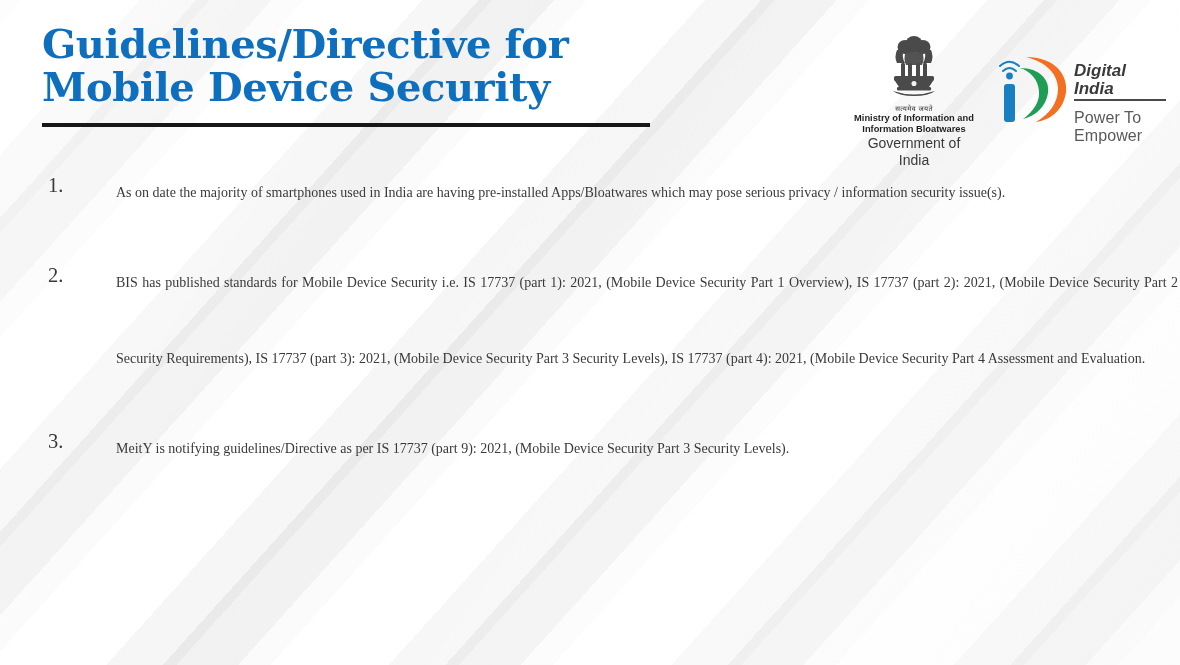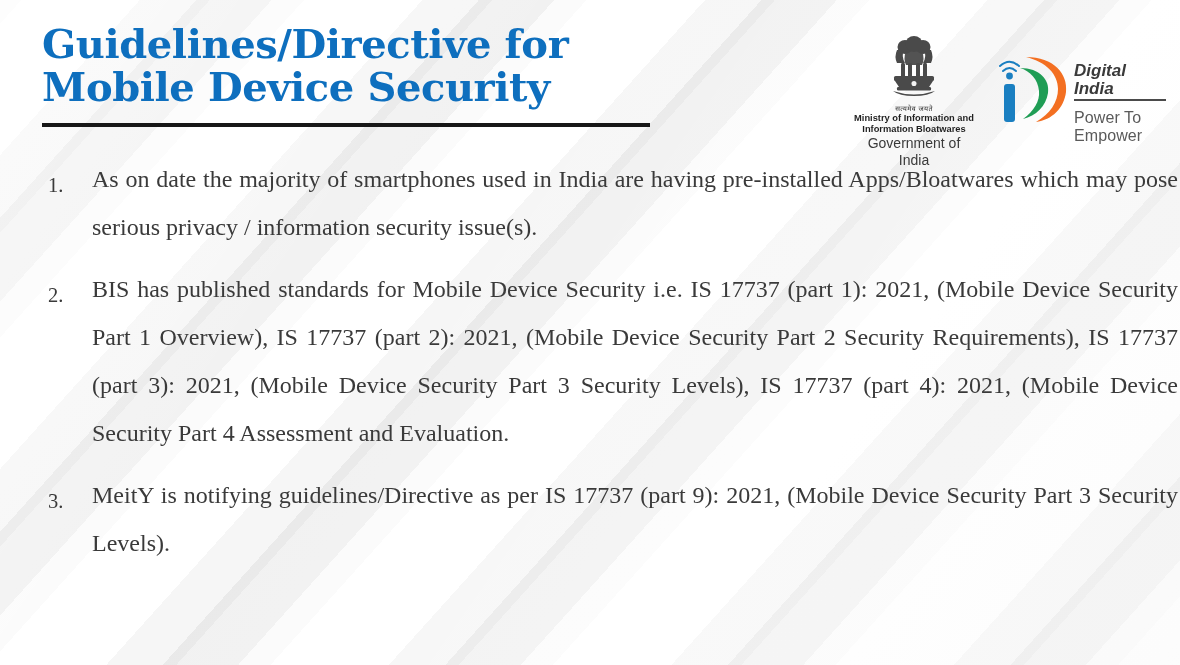--- a/index.html
+++ b/index.html
@@ -177,27 +177,28 @@
     width: 52px;
     flex: 0 0 52px;
     font-size: 20.5px;
     color: #3a3a3a;
     line-height: 60px;
     padding-left: 8px;
     box-sizing: border-box;
   }
   .point-text {
     flex: 1 1 auto;
-    font-size: 24px;
-    line-height: 48px;
+    font-size: 14px;
+    line-height: 76px;
     color: #3a3a3a;
     text-align: justify;
     text-justify: inter-word;
     padding-right: 0px;
     hyphens: none;
+    margin-left: 24px;
   }
 </style>
 </head>
 <body>
 
 <div class="slide">
 
   <div class="header">
 
     <div class="title-block">

